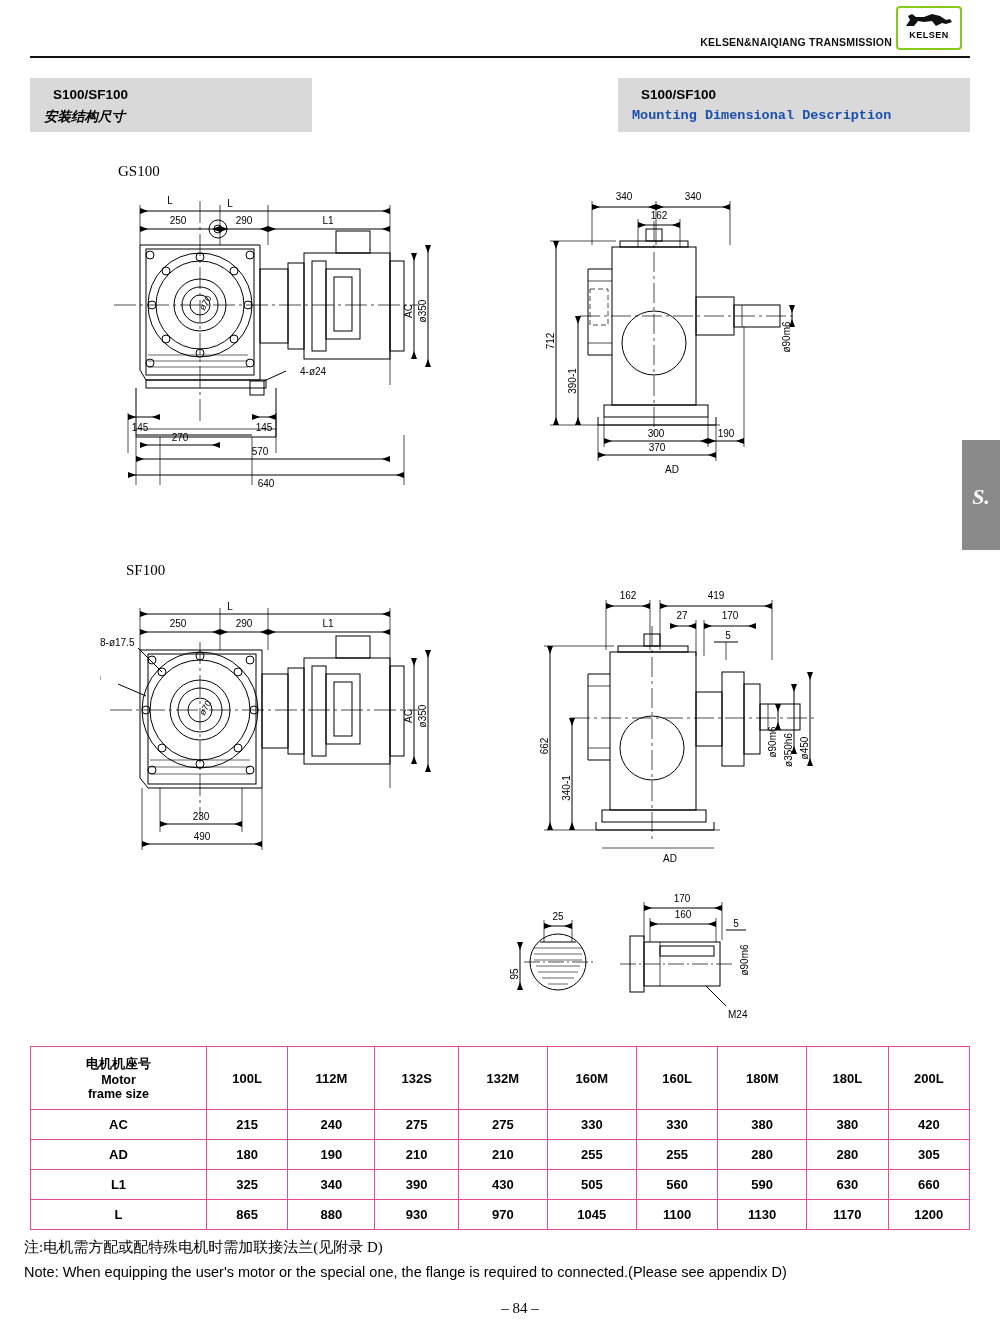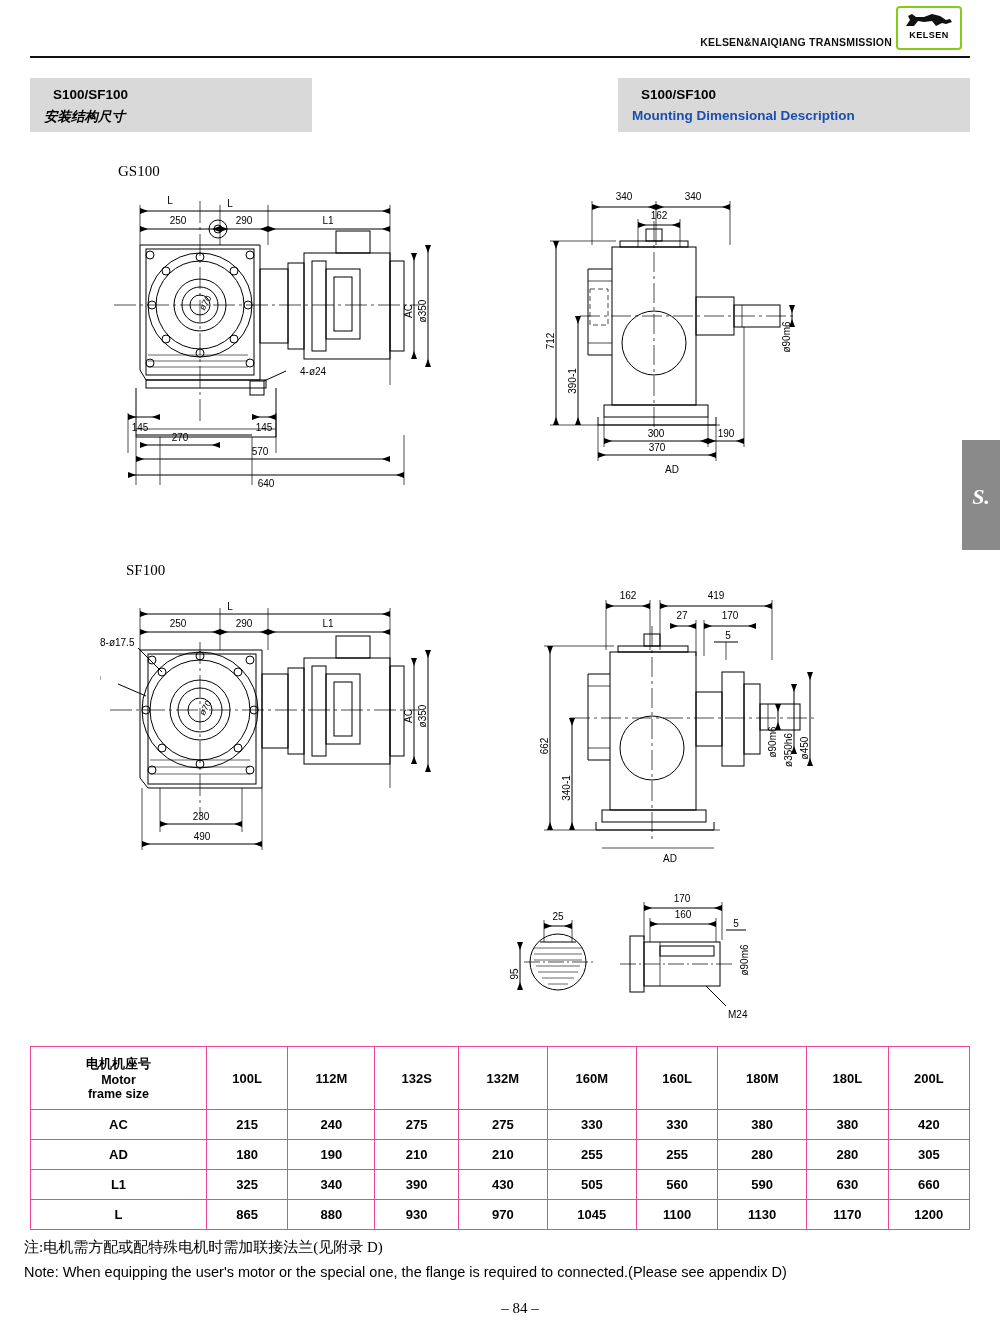--- a/index.html
+++ b/index.html
@@ -39,21 +39,21 @@
   }
   
   .titlebar{
     position:absolute;height:54px;background:#d9d9d9;
   }
   .titlebar.left{left:30px;top:78px;width:282px;}
   .titlebar.right{left:618px;top:78px;width:352px;}
   .t-line1,.t-line2{position:absolute;left:14px;font-size:13.5px;font-weight:bold;}
   .t-line1{top:9px;margin-left:9px;}
   .t-line2{top:30px;}
-  .titlebar.right .t-line2{color:#1a4fae;}
+  .titlebar.right .t-line2{color:#1a4fae;font-family:Liberation Mono, monospace;}
   .titlebar.left .t-line2{font-family:"Liberation Sans", sans-serif;font-style:italic;}
   
   .side-tab{
     position:absolute;right:0;top:440px;width:38px;height:110px;background:#8a8a8a;
   }
   .side-tab span{
     position:absolute;left:0;top:44px;width:38px;text-align:center;
     color:#fff;font-family:"Liberation Serif", serif;font-style:italic;
     font-size:22px;font-weight:bold;
   }

